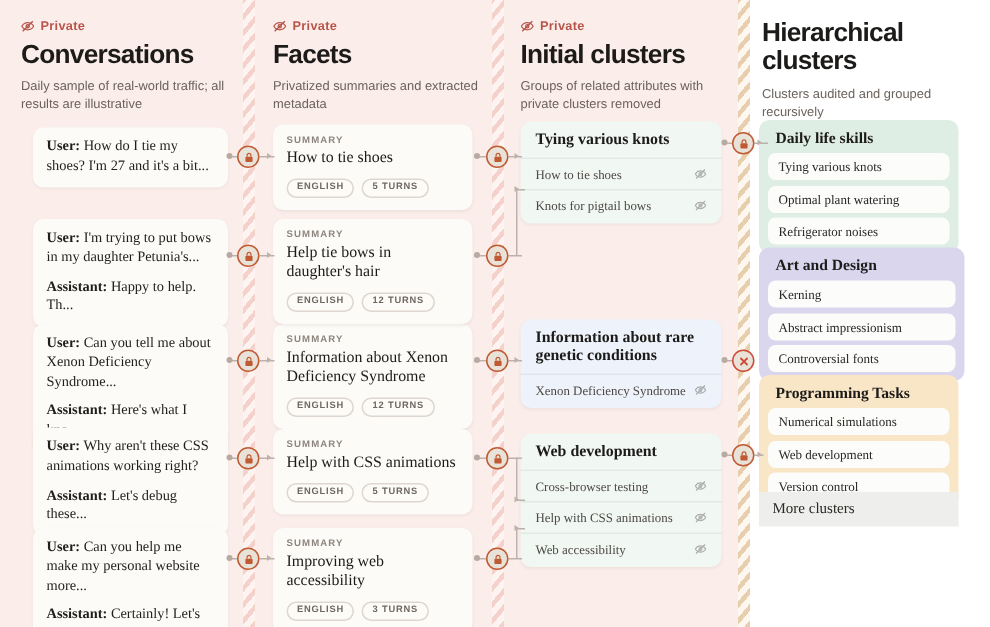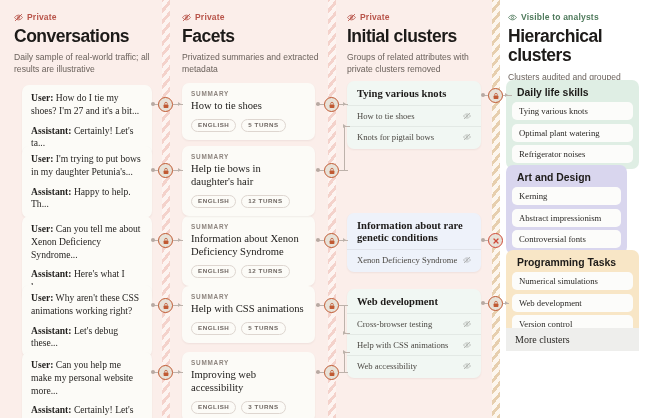--- a/index.html
+++ b/index.html
@@ -107,21 +107,21 @@
     font-size:8.6px;color:#4c4944;
   }
   .irow .eye{opacity:.5;}
 
   
   .hclus{padding:6px 6px 6px 6px;}
   .hclus.mint{background:#dfeee4;}
   .hclus.lav{background:#d9d6ee;}
   .hclus.tan{background:#f8e6c6;}
   .hclus .htitle{
-    font-family:Liberation Sans, sans-serif;
+    font-family:Liberation Serif, serif;
     font-size:10.4px;font-weight:bold;color:#1d1b19;
     padding:1px 0 4px 5px;
   }
   .hrow{
     background:#fcfcfa;border-radius:5px;
     font-family:"Liberation Serif",serif;
     font-size:8.7px;color:#2b2926;
     padding:4px 7px;margin-bottom:3.5px;
   }
   .hrow:last-child{margin-bottom:0;}
@@ -198,34 +198,26 @@
         <circle cx="8" cy="8" r="1.9" fill="none" stroke="#b8544a" stroke-width="1.5"></circle>
         <line x1="2" y1="14" x2="14" y2="2" stroke="#b8544a" stroke-width="1.7"></line>
       </svg>
       <span>Private</span>
     </div>
     <div class="coltitle">Initial clusters</div>
     <div class="colsub">Groups of related attributes with private clusters removed</div>
   </div>
 
   <div class="colhead" style="left:508px;top:12px;width:148px;">
-    <div class="badge vis">
-      <svg width="9" height="9" viewBox="0 0 16 16">
-        <path d="M1 8s2.6-4.2 7-4.2S15 8 15 8s-2.6 4.2-7 4.2S1 8 1 8z" fill="none" stroke="#4f7a5c" stroke-width="1.5"></path>
-        <circle cx="8" cy="8" r="1.9" fill="none" stroke="#4f7a5c" stroke-width="1.5"></circle>
-      </svg>
-      <span>Visible to analysts</span>
-    </div>
     <div class="coltitle">Hierarchical clusters</div>
     <div class="colsub">Clusters audited and grouped recursively</div>
   </div>
 
   <div class="card convo" style="left:22px;top:85px;width:130px;">
     <div class="line"><span class="who">User:</span> <span>How do I tie my shoes? I'm 27 and it's a bit...</span></div>
-    <div class="line sp"><span class="who">Assistant:</span> <span>Certainly! Let's ta...</span></div>
   </div>
 
   <div class="card convo" style="left:22px;top:146px;width:130px;">
     <div class="line"><span class="who">User:</span> <span>I'm trying to put bows in my daughter Petunia's...</span></div>
     <div class="line sp"><span class="who">Assistant:</span> <span>Happy to help. Th...</span></div>
   </div>
 
   <div class="card convo" style="left:22px;top:216px;width:130px;">
     <div class="line"><span class="who">User:</span> <span>Can you tell me about Xenon Deficiency Syndrome...</span></div>
     <div class="line sp"><span class="who">Assistant:</span> <span>Here's what I kno...</span></div>
@@ -346,21 +338,21 @@
     </div>
   </div>
 
   <div class="card hclus mint" style="left:506px;top:80px;width:133px;">
     <div class="htitle">Daily life skills</div>
     <div class="hrow">Tying various knots</div>
     <div class="hrow">Optimal plant watering</div>
     <div class="hrow">Refrigerator noises</div>
   </div>
 
-  <div class="card hclus lav" style="left:506px;top:165px;width:121px;">
+  <div class="card hclus lav" style="left:506px;top:165px;width:137px;">
     <div class="htitle">Art and Design</div>
     <div class="hrow">Kerning</div>
     <div class="hrow">Abstract impressionism</div>
     <div class="hrow">Controversial fonts</div>
   </div>
 
   <div class="card hclus tan" style="left:506px;top:250px;width:133px;">
     <div class="htitle">Programming Tasks</div>
     <div class="hrow">Numerical simulations</div>
     <div class="hrow">Web development</div>

